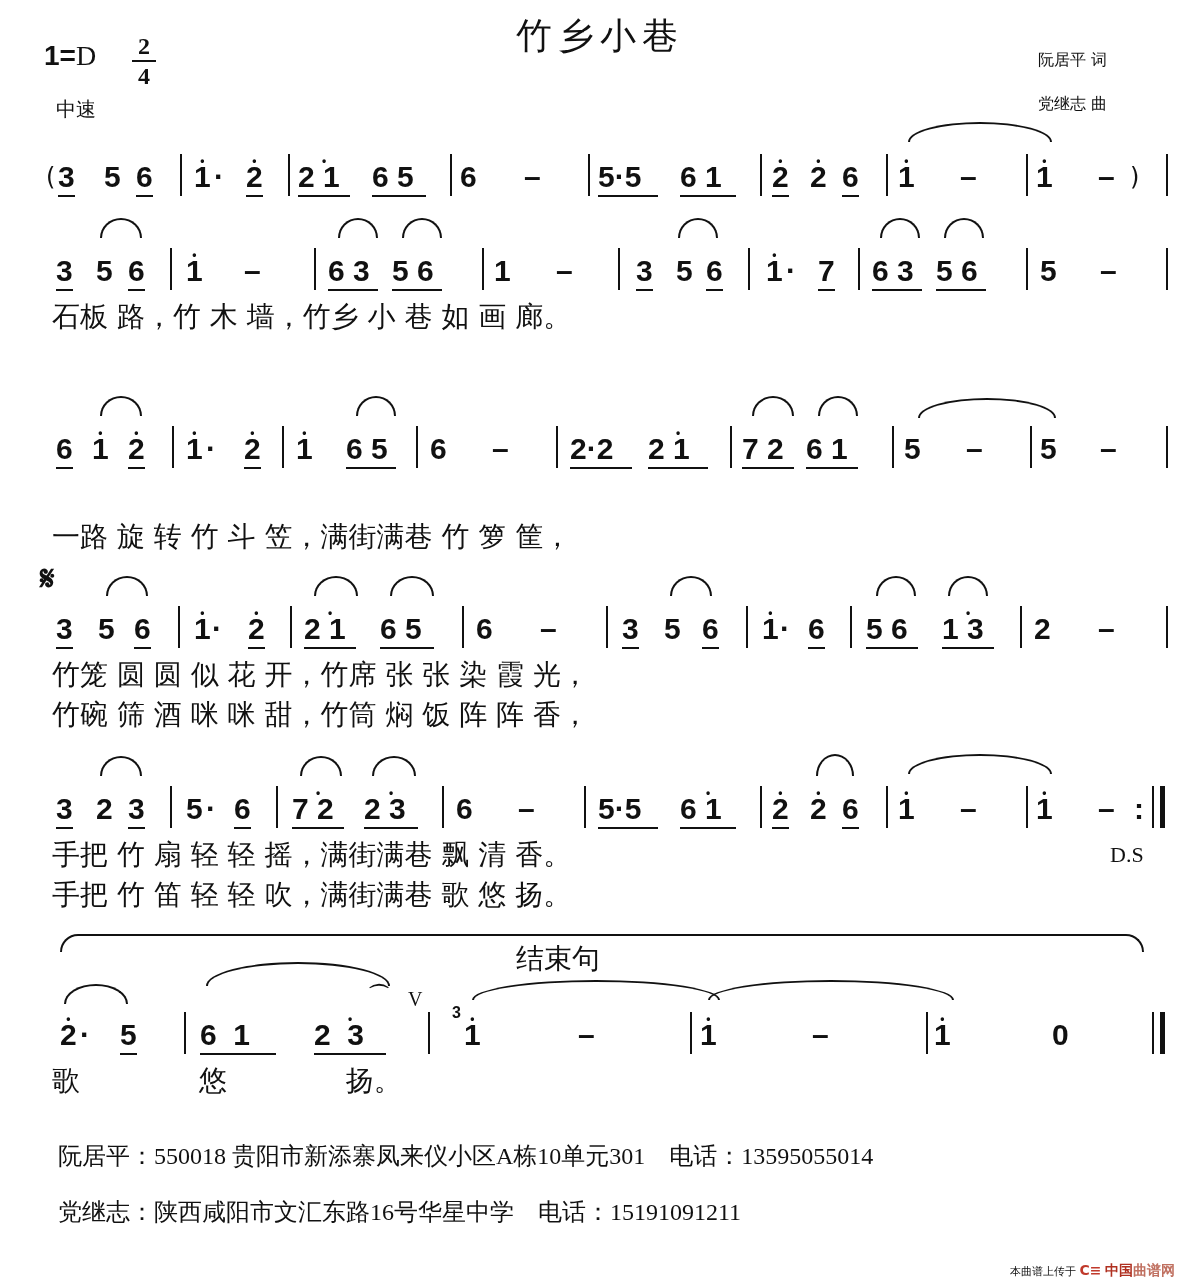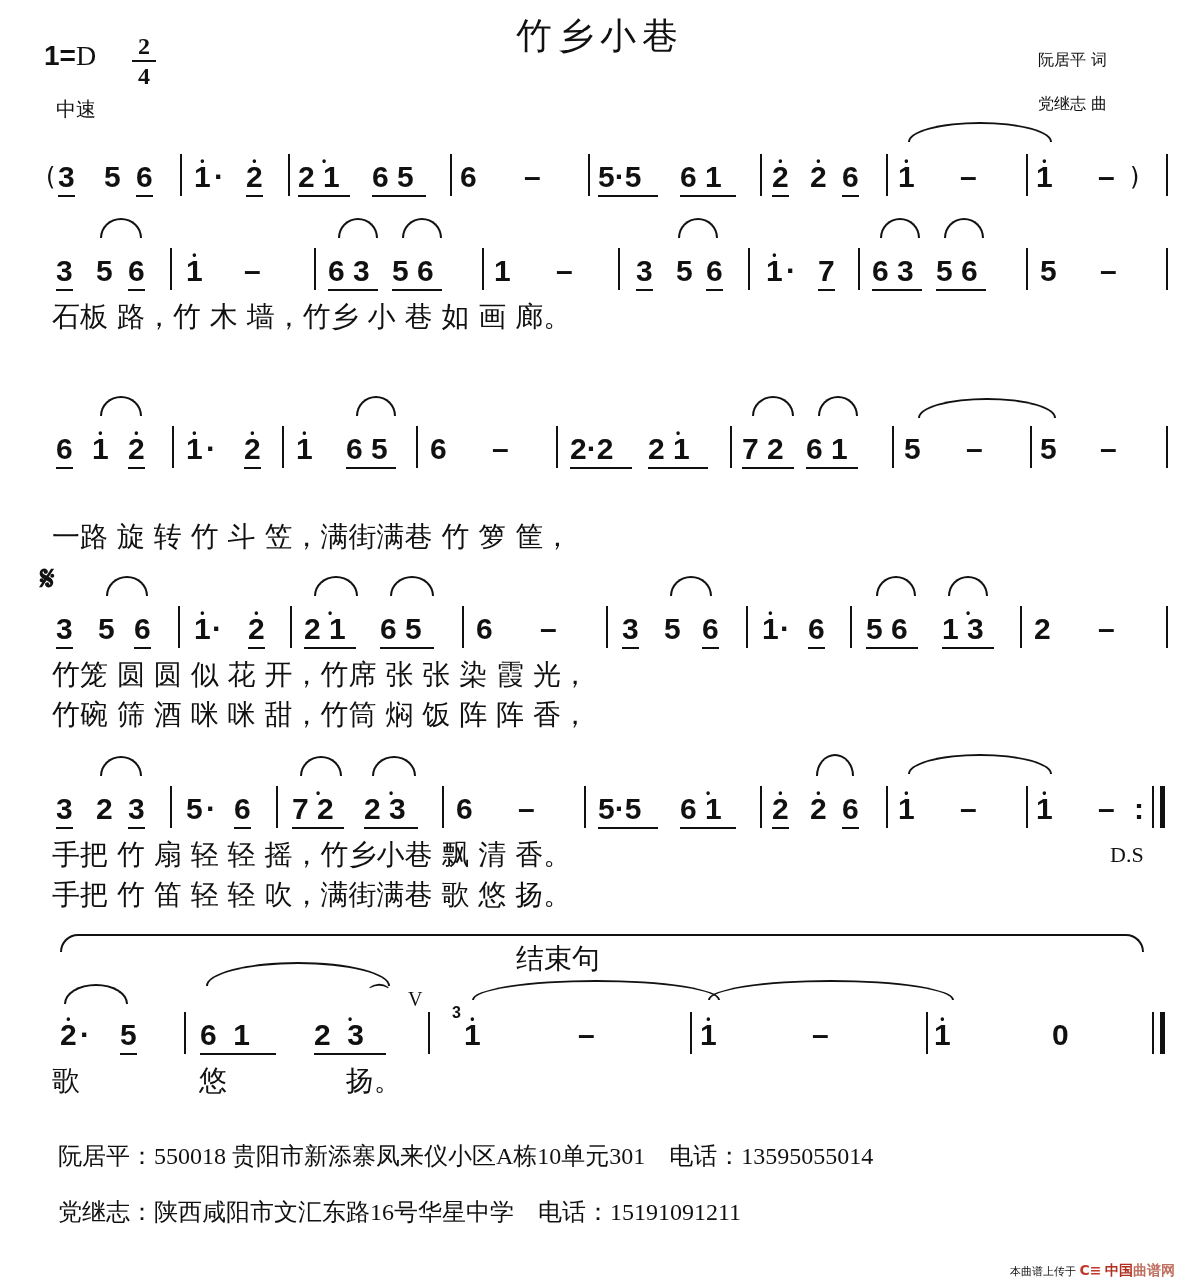--- a/index.html
+++ b/index.html
@@ -227,21 +227,21 @@
     <span class="tok" style="left:960px">–</span>
   <div class="arc" style="left:908px;top:-26px;width:140px;height:18px"></div>
   <div class="bar" style="left:1026px"></div>
   <span class="tok dot-above" style="left:1036px">1</span>
     <span class="tok" style="left:1098px">–</span>
   <span class="tok" style="left:1134px">:</span>
   <div class="bar" style="left:1152px"></div>
   <div class="bar" style="left:1160px;width:5px"></div>
 </div>
 <div class="abs" style="left:52px;top:836px;width:1100px;height:80px">
-  <div class="ly" style="left:0;top:0">手把 竹 扇 轻 轻 摇，竹乡小巷 飘 清 香。</div>
+  <div class="ly" style="left:0;top:0">手把 竹 扇 轻 轻 摇，满街满巷 飘 清 香。</div>
   <div class="ly" style="left:0;top:40px">手把 竹 笛 轻 轻 吹，满街满巷 歌 悠 扬。</div>
 </div>
 <div class="abs ds">D.S</div>
 
 <div class="abs" style="left:60px;top:934px;width:1080px;height:16px;border:2px solid #111;border-bottom:none;border-radius:18px 18px 0 0"></div>
 <div class="abs ending-label">结束句</div>
 <div class="abs staff" style="top:1006px">
   <span class="tok dot-above" style="left:60px">2</span>
     <span class="tok" style="left:80px">·</span>
     <span class="tok u1" style="left:120px">5</span>

